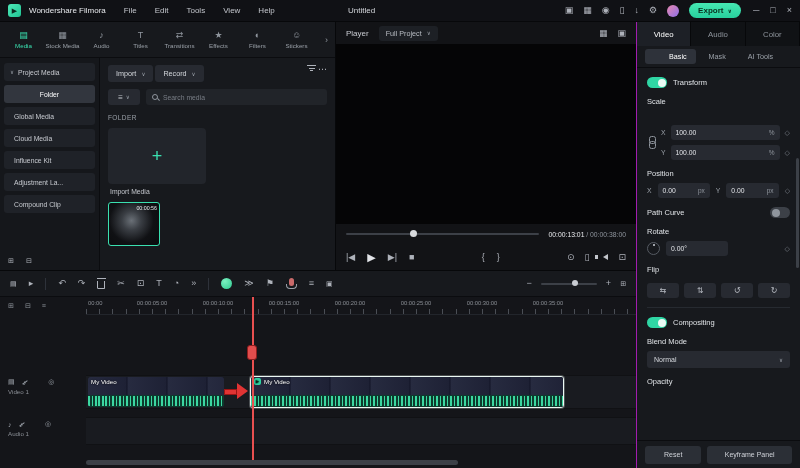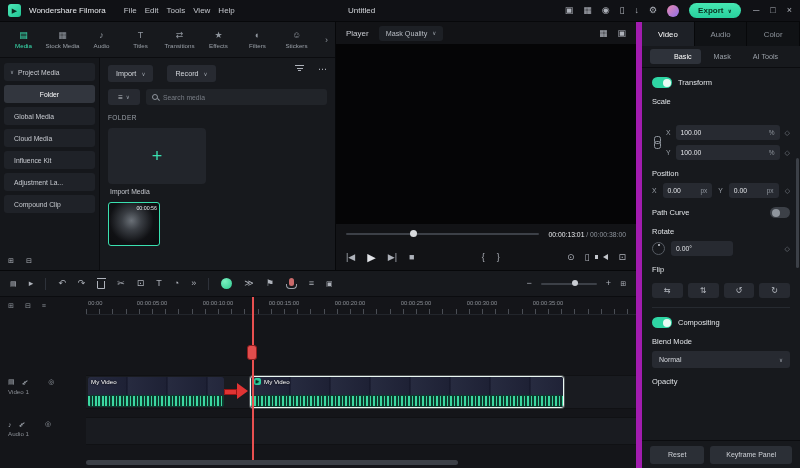--- a/index.html
+++ b/index.html
@@ -4,57 +4,57 @@
 <style>
   * { margin:0; padding:0; box-sizing:border-box; }
   html,body { background:#000; }
   body { font-family:"Liberation Sans","DejaVu Sans",sans-serif; }
   .app { position:relative; width:800px; height:468px; background:#141519; color:#c9ccd2; overflow:hidden; font-size:8px; }
 
   
   .menubar { position:relative; height:22px; background:#101115; display:flex; align-items:center; padding:0 8px; gap:8px; border-bottom:1px solid #07080a; }
   .logo { width:13px; height:13px; border-radius:3px; background:linear-gradient(135deg,#4fe9b8,#1fc493); color:#0b2b21; font-size:7px; display:flex; align-items:center; justify-content:center; flex:0 0 auto; }
   .appname { color:#e6e8ec; white-space:nowrap; margin-right:10px; }
-  .menus { display:flex; gap:8px; color:#c3c6cc; }
+  .menus { display:flex; gap:18px; color:#c3c6cc; }
   .mb-title { position:absolute; left:348px; color:#d5d8dd; }
   .mb-right { margin-left:auto; display:flex; align-items:center; gap:10px; }
   .ic { color:#aeb2ba; font-size:9px; line-height:1; text-align:center; }
   .ic.sm { font-size:7px; }
   .caret { font-size:5.5px; color:#9aa0a8; }
   .avatar { width:12px; height:12px; border-radius:50%; background:linear-gradient(135deg,#e98ab1,#8e6fe8); }
   .export-btn { height:15px; padding:0 9px; border-radius:8px; background:linear-gradient(180deg,#46e7b3,#27cf9c); color:#09301f; font-weight:bold; display:flex; align-items:center; gap:4px; }
   .export-btn .caret { color:#0a3a27; }
   .winbtns { display:flex; gap:11px; margin-left:2px; color:#b9bdc4; }
 
   
   .main { display:flex; height:446px; }
   .left-stack { width:636px; display:flex; flex-direction:column; }
   .workspace { height:248px; display:flex; background:#0c0d10; }
   .media-region { width:336px; display:flex; flex-direction:column; background:#17191d; border-right:1px solid #07080a; }
   .player-region { flex:1; display:flex; flex-direction:column; background:#121316; }
-  .props { width:164px; background:#17191d; border-left:6px solid #a21caf; position:relative; display:flex; flex-direction:column; }
+  .props { width:164px; background:#17191d; border-left:1px solid #a21caf; position:relative; display:flex; flex-direction:column; }
 
   
   .media-tabs { height:36px; display:flex; align-items:center; padding:0 4px; border-bottom:1px solid #0b0c0f; }
   .mtab { width:39px; display:flex; flex-direction:column; align-items:center; gap:2px; color:#9aa0a8; }
   .mtab .ticon { font-size:9px; color:#8f959d; }
   .mtab .tlabel { font-size:6.2px; white-space:nowrap; }
   .mtab.active .ticon, .mtab.active .tlabel { color:#3ae0b0; }
   .tabs-more { margin-left:auto; color:#8f959d; font-size:9px; padding-right:3px; }
 
   
   .media-content { flex:1; display:flex; min-height:0; }
   .sidebar { width:100px; background:#15171b; border-right:1px solid #0b0c0f; padding:5px 4px; position:relative; }
   .side-item { height:18px; margin-bottom:4px; border-radius:3px; background:#1f2228; display:flex; align-items:center; gap:4px; padding:0 6px; color:#c7cad0; font-size:6.8px; white-space:nowrap; overflow:hidden; }
   .side-item.selected { background:#32363e; color:#fff; justify-content:center; }
   .sidebar-foot { position:absolute; bottom:6px; left:8px; display:flex; gap:12px; color:#9aa0a8; font-size:8px; }
 
   
   .media-panel { flex:1; padding:7px 8px; position:relative; }
-  .mp-row1 { display:flex; gap:14px; }
+  .mp-row1 { display:flex; gap:2px; }
   .btn-dd { height:17px; padding:0 8px; background:#272a31; border-radius:3px; display:flex; align-items:center; gap:5px; color:#d5d8dd; font-size:7.2px; }
   .spacer { flex:1; }
   .filter-icon { display:flex; flex-direction:column; gap:1.5px; align-items:center; }
   .filter-icon i { display:block; height:1px; background:#aeb2ba; }
   .filter-icon i:nth-child(1){width:9px}.filter-icon i:nth-child(2){width:6px}.filter-icon i:nth-child(3){width:3px}
   .mp-row2 { display:flex; gap:6px; margin-top:7px; }
   .view-dd { width:32px; height:16px; background:#272a31; border-radius:3px; display:flex; align-items:center; justify-content:center; gap:3px; color:#c3c6cc; font-size:8px; }
   .search { flex:1; height:16px; background:#212429; border-radius:3px; display:flex; align-items:center; padding:0 6px; gap:5px; }
   .mag { width:6px; height:6px; border:1px solid #8f959d; border-radius:50%; position:relative; flex:0 0 auto; }
   .mag::after { content:""; position:absolute; width:3px; height:1px; background:#8f959d; transform:rotate(45deg); right:-3px; bottom:-1px; }
@@ -313,21 +313,21 @@
                 <span class="duration">00:00:56</span>
               </div>
             </section>
           </div>
         </div>
 
         <div class="player-region">
           <div class="player-head">
             <span>Player</span>
             <span class="quality-dd">
-              <span>Mask Quality</span>
+              <span>Full Project</span>
               <span class="caret">∨</span>
             </span>
             <span class="spacer"></span>
             <span class="ic">▦</span>
             <span class="ic">▣</span>
           </div>
           <div class="preview"></div>
           <div class="scrub-row">
             <span class="scrub">
               <span class="knob"></span>

